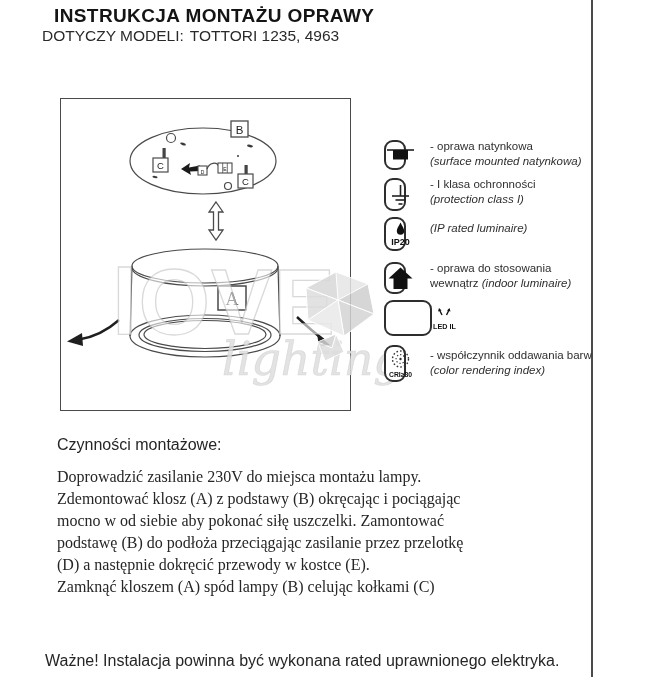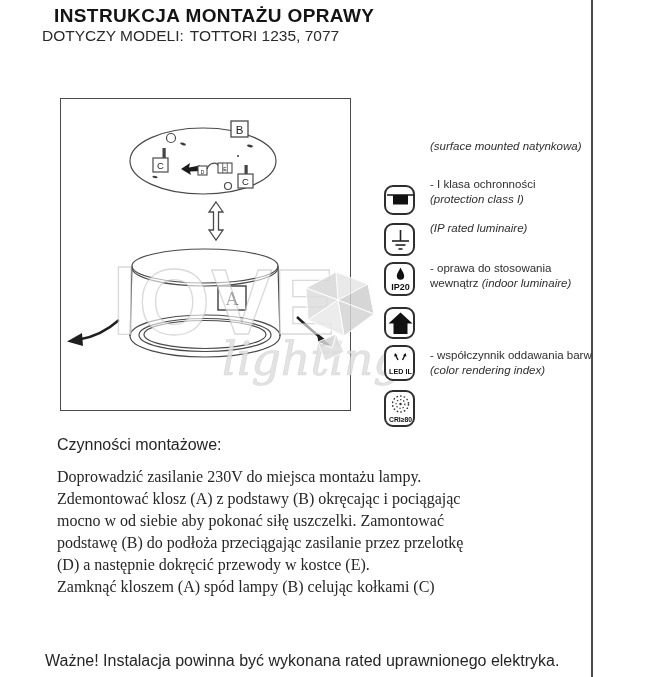--- a/index.html
+++ b/index.html
@@ -16,41 +16,41 @@
   .diagram-box{left:60px;top:98px;width:291px;height:313px;border:1.6px solid #4a4a4a;box-sizing:border-box;background:#fff;z-index:1;}
   .diagram-box svg{display:block;}
   
   .wm{pointer-events:none;z-index:2;}
   .wm-word1{left:112px;top:256px;font-size:92px;font-weight:bold;
     color:rgba(255,255,255,.6);-webkit-text-stroke:1.3px rgba(186,186,186,.55);
     letter-spacing:1px;line-height:1;}
   .wm-word2{left:222px;top:336px;font-size:46px;font-style:italic;font-family:"DejaVu Serif",serif;
     color:rgba(222,222,222,.85);-webkit-text-stroke:.7px rgba(200,200,200,.5);line-height:1;}
   
-  .feature-icon{left:384px;width:31px;box-sizing:border-box;z-index:3;background:#fff;border:2px solid #2e2e2e;border-radius:9px;margin-top:45px;}
+  .feature-icon{left:384px;width:22px;box-sizing:border-box;z-index:3;background:#fff;border:2px solid #2e2e2e;border-radius:9px;}
   .feature-icon svg{display:block;}
   .f-label{left:430px;font-size:11.5px;line-height:14.5px;color:#2f2f2f;z-index:3;}
   .f-label .pl-b,.f-label .en-b{display:block;}
   .f-label .en-b,.f-label .en-i{font-style:italic;}
   .flow{display:block;}
   
   .heading{left:57px;top:436px;font-size:16px;}
   .instr{left:57px;top:466px;font-size:16px;line-height:22px;}
   .instr div{white-space:nowrap;font-family:Liberation Serif, serif;}
   .footer{left:45px;top:652px;font-size:16px;white-space:nowrap;}
   .page-rule{left:591px;top:0;width:1.6px;height:677px;background:#4a4a4a;}
 </style>
 </head>
 <body>
 
 <div id="page">
 
   <div class="abs title">INSTRUKCJA MONTAŻU OPRAWY</div>
   <div class="abs subtitle">
-    <span>DOTYCZY MODELI:</span><span class="models">TOTTORI 1235, 7077</span>
+    <span>DOTYCZY MODELI:</span><span class="models">TOTTORI 1235, 4963</span>
   </div>
 
   <div class="abs page-rule"></div>
 
   <div class="abs diagram-box">
     <svg width="288" height="310" viewBox="0 0 288 310">
       <g stroke="#4a4a4a" stroke-width="1.2" fill="none">
 
         <ellipse cx="142" cy="62" rx="73" ry="33"></ellipse>
         <circle cx="110" cy="39" r="4.5"></circle>
@@ -154,21 +154,21 @@
     <svg width="29" height="30" viewBox="0 0 29 30">
       <path d="M14.5,3.5 C12.6,7.5 10.8,9.6 10.8,12 A3.7,3.7 0 0 0 18.2,12 C18.2,9.6 16.4,7.5 14.5,3.5 Z" fill="#111"></path>
       <text x="14.5" y="26" text-anchor="middle" font-size="9" font-weight="bold" fill="#111" font-family="Liberation Sans, sans-serif">IP20</text>
     </svg>
   </div>
   <div class="abs feature-icon" style="top:262px;height:32px;">
     <svg width="29" height="28" viewBox="0 0 29 28">
       <polygon points="14.5,3.5 26.5,14.5 21.5,14.5 21.5,25 7.5,25 7.5,14.5 2.5,14.5" fill="#111"></polygon>
     </svg>
   </div>
-  <div class="abs feature-icon" style="top:300px;height:36px;">
+  <div class="abs feature-icon" style="top:300px;height:36px;padding-left:44px;">
     <svg width="29" height="32" viewBox="0 0 29 32">
       <g stroke="#111" stroke-width="1.4" fill="none">
         <path d="M12,13 L9.5,8"></path>
         <path d="M16.5,13 L19,8"></path>
       </g>
       <polygon points="8,9.5 9,6 11.5,8.5" fill="#111"></polygon>
       <polygon points="20.5,9.5 19.5,6 17,8.5" fill="#111"></polygon>
       <text x="14.5" y="27" text-anchor="middle" font-size="7.2" font-weight="bold" fill="#111" font-family="Liberation Sans, sans-serif">LED IL</text>
     </svg>
   </div>
@@ -177,20 +177,21 @@
       <g stroke="#333" fill="none">
         <circle cx="14.5" cy="12" r="8" stroke-width="1.4" stroke-dasharray="1.6 2.1"></circle>
         <circle cx="14.5" cy="12" r="4.4" stroke-width="1.2" stroke-dasharray="1.3 2"></circle>
       </g>
       <circle cx="14.5" cy="12" r="1.2" fill="#333"></circle>
       <text x="14.5" y="29.5" text-anchor="middle" font-size="6.8" font-weight="bold" fill="#111" font-family="Liberation Sans, sans-serif">CRI≥80</text>
     </svg>
   </div>
 
   <div class="abs f-label" style="top:139px;">
+    <span class="pl-b">- oprawa natynkowa</span>
     <span class="en-b">(surface mounted natynkowa)</span>
   </div>
   <div class="abs f-label" style="top:177px;">
     <span class="pl-b">- I klasa ochronności</span>
     <span class="en-b">(protection class I)</span>
   </div>
   <div class="abs f-label" style="top:221px;">
     <span class="en-b">(IP rated luminaire)</span>
   </div>
   <div class="abs f-label flow" style="top:261px;width:160px;">

